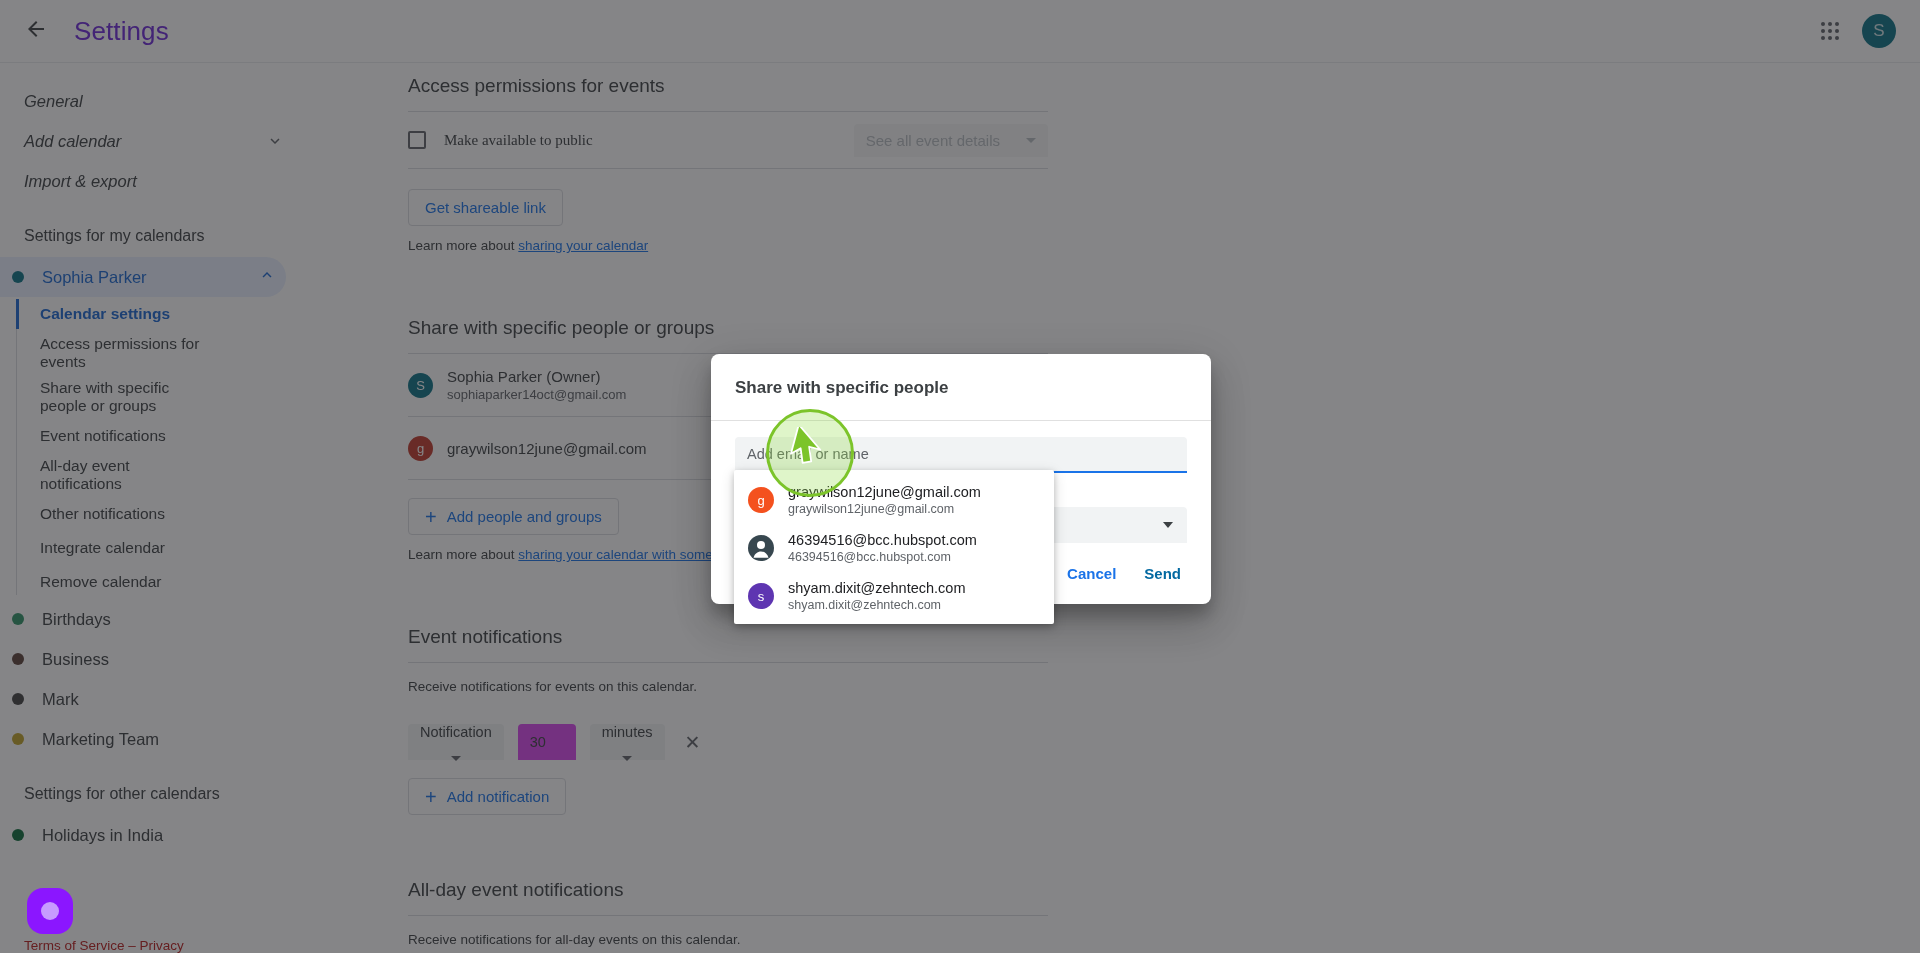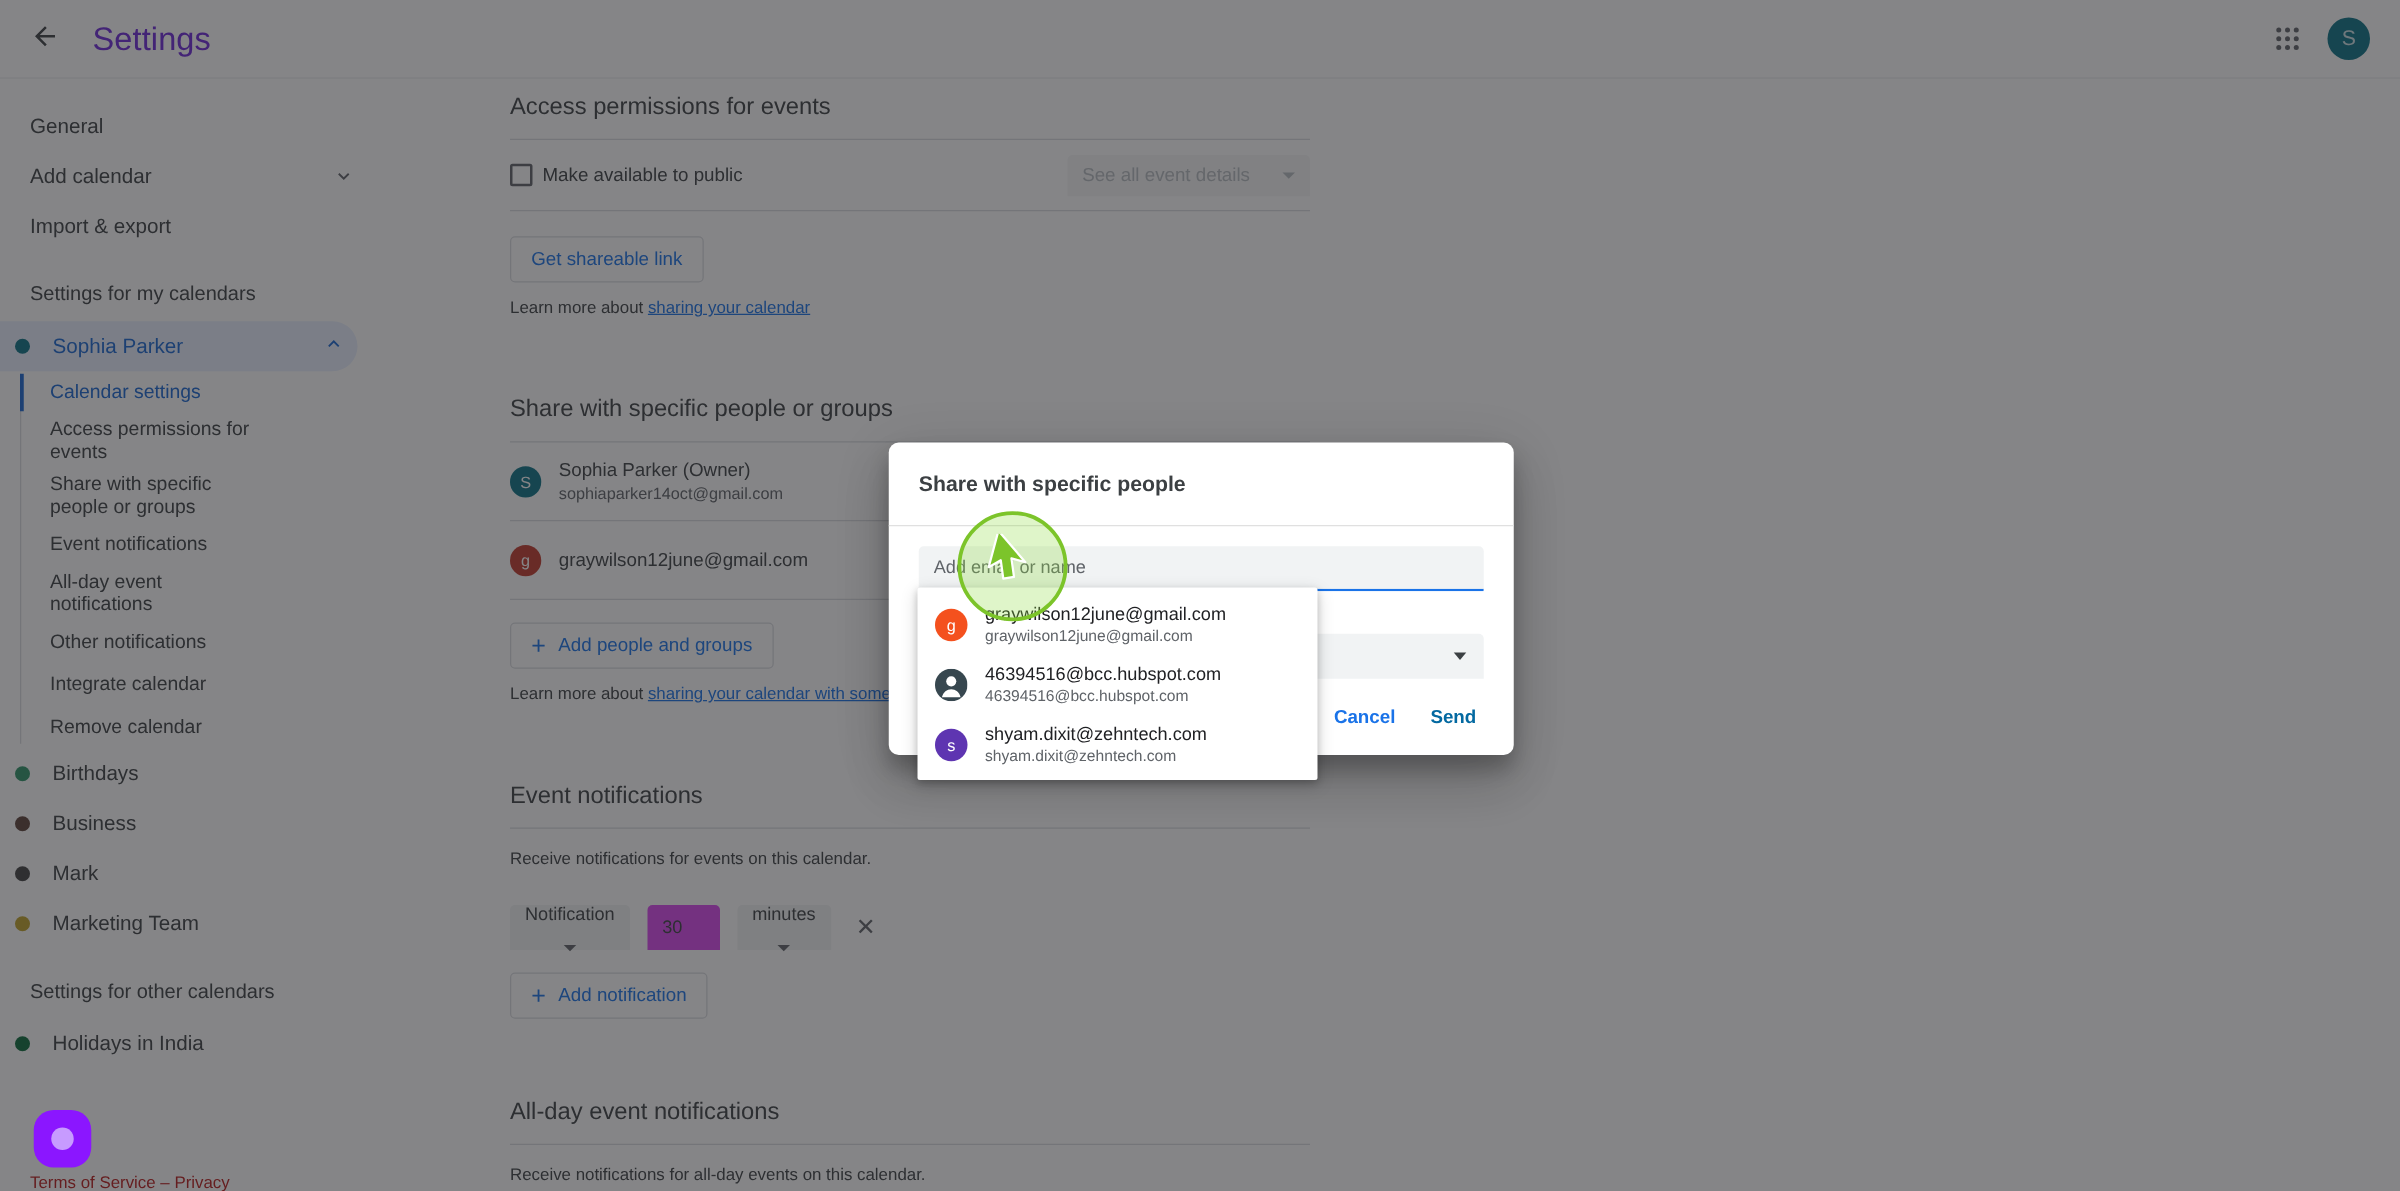--- a/index.html
+++ b/index.html
@@ -41,21 +41,21 @@
     width: 34px; height: 34px; border-radius: 50%; background: #0b7285;
     color: #cfe3e7; font-size: 17px; display: flex; align-items: center; justify-content: center;
     cursor: pointer;
   }
 
   
   .sidebar {
     position: absolute; top: 63px; left: 0; width: 300px; height: 890px;
     padding-top: 10px; background: #ffffff; overflow: hidden;
   }
-  .nav-top { padding: 8px 0 0 0; }
+  .nav-top { padding: 8px 0 0 0; font-style: italic; }
   .nav-row {
     display: flex; align-items: center; height: 40px;
     padding-left: 24px; padding-right: 16px;
     font-size: 16.5px; color: #3c4043; cursor: pointer; position: relative;
   }
   .nav-row .chev { margin-left: auto; width: 18px; height: 18px; }
   .nav-row .chev svg { width: 18px; height: 18px; fill: #5f6368; }
   .section-label {
     font-size: 16px; color: #3c4043; padding: 26px 0 12px 24px; font-weight: 400;
   }
@@ -71,21 +71,21 @@
   .subnav { position: relative; padding-left: 0; }
   .subnav::before {
     content: ""; position: absolute; left: 16px; top: 2px; bottom: 4px;
     width: 1px; background: #dadce0;
   }
   .sub-row {
     position: relative; display: flex; align-items: center; min-height: 34px;
     padding: 4px 24px 4px 40px; font-size: 15.5px; color: #3c4043;
     line-height: 18px; cursor: pointer;
   }
-  .sub-row.active { color: #1967d2; }
+  .sub-row.active { color: #1967d2; font-weight: bold; }
   .sub-row.active::before {
     content: ""; position: absolute; left: 16px; top: 2px; bottom: 2px;
     width: 3px; background: #1967d2;
   }
   .sub-row span { max-width: 170px; display: block; }
   .footer-links {
     position: absolute; bottom: 0; left: 24px;
     font-size: 13.5px; color: #b91c1c;
   }
 
@@ -95,21 +95,21 @@
     overflow: hidden; background: #ffffff;
   }
   .content-inner { width: 640px; margin-left: 108px; padding-top: 0px; }
   .block { margin-bottom: 12px; }
   .block-title { font-size: 19px; color: #3c4043; padding: 12px 0 14px 0; }
   .hr { height: 1px; background: #dadce0; }
 
   .perm-row {
     display: flex; align-items: center; height: 56px; justify-content: space-between;
   }
-  .chk-wrap { display: flex; align-items: flex-end; gap: 8px; }
+  .chk-wrap { display: flex; align-items: flex-end; gap: 18px; font-family: Liberation Serif, serif; }
   .chk {
     width: 18px; height: 18px; border: 2px solid #5f6368; border-radius: 2px;
     cursor: pointer; flex: none;
   }
   .chk-label { font-size: 15px; color: #3c4043; }
   .sel-disabled {
     display: flex; align-items: center; gap: 26px;
     background: #f1f3f4; border-radius: 4px 4px 0 0; padding: 8px 12px;
     color: #9aa0a6; font-size: 15px; cursor: default; opacity: .7;
   }

